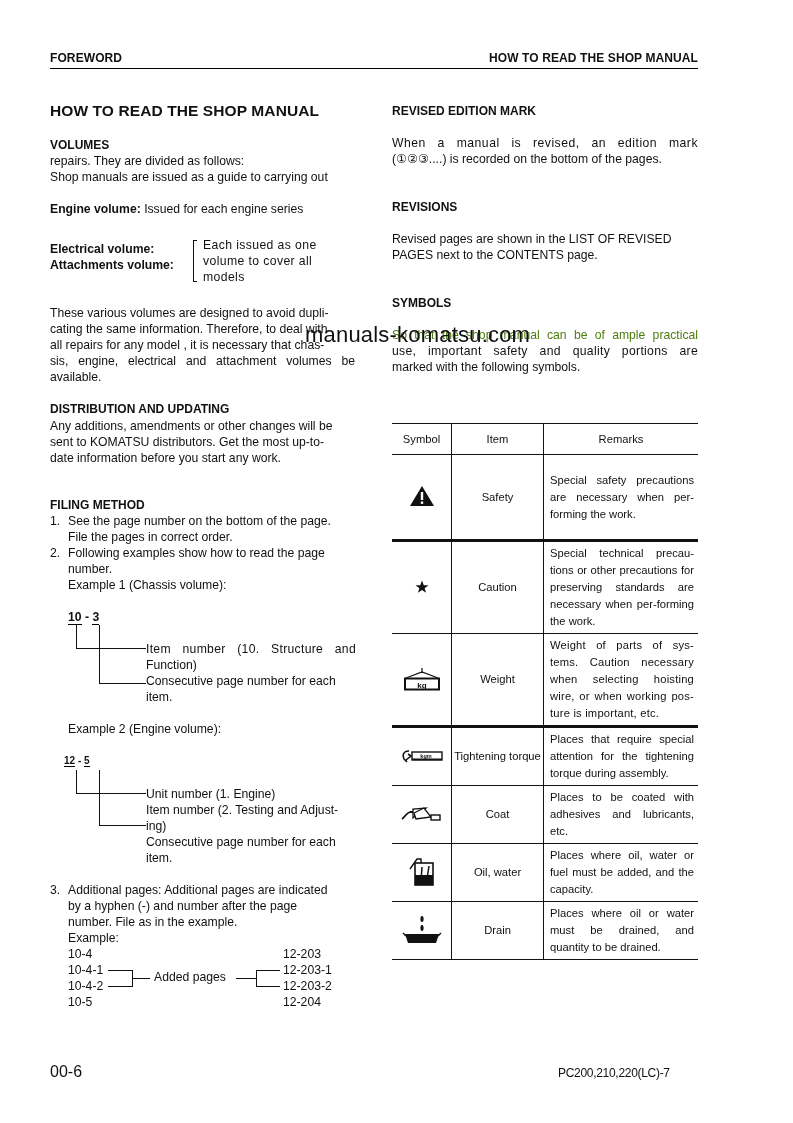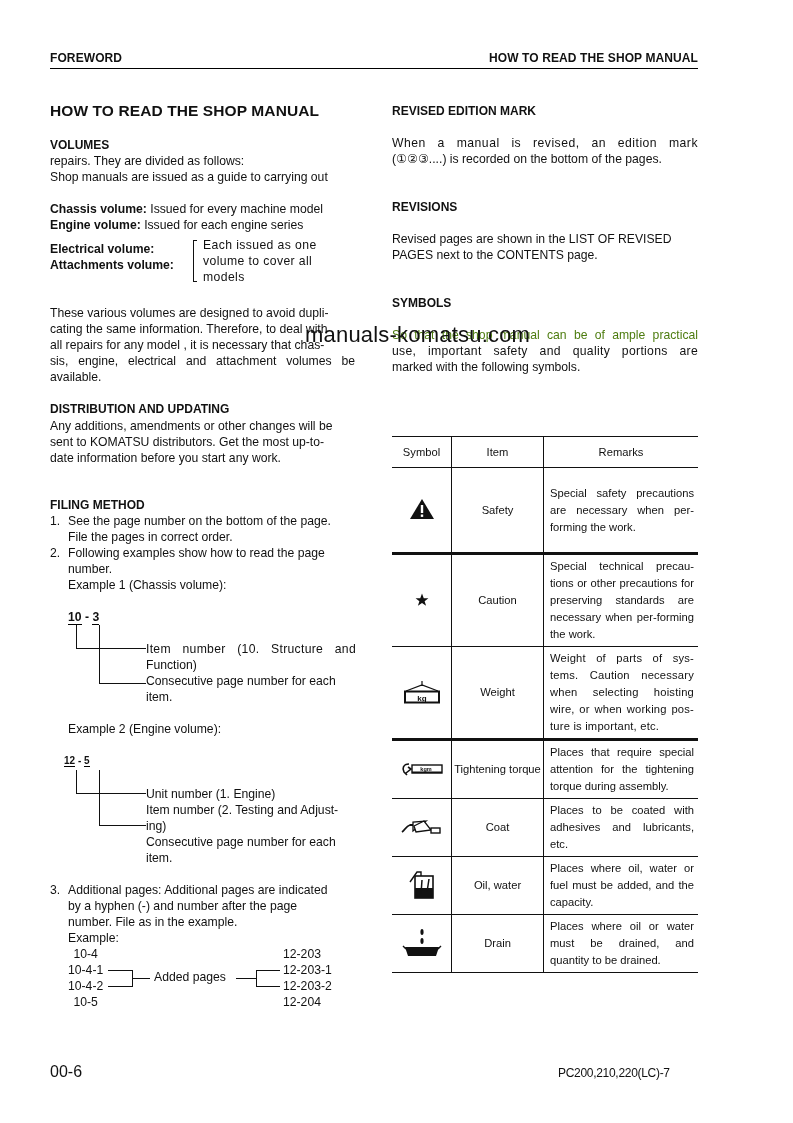--- a/index.html
+++ b/index.html
@@ -12,21 +12,21 @@
   .h2 { font-weight:bold; font-size:12px; }
   .p { line-height:16px; }
   .col-l { left:50px; width:305px; }
   .col-r { left:392px; width:306px; }
   .just { text-align:justify; text-align-last:left; }
   b { font-weight:bold; }
   .bracket { border-left:1px solid #111; border-top:1px solid #111; border-bottom:1px solid #111; width:3px; }
   .ul { border-bottom:1.5px solid #000; font-weight:bold; }
   .line-h { height:1px; background:#111; }
   .line-v { width:1px; background:#111; }
-  table.sym { position:absolute; left:392px; top:436px; width:306px; border-collapse:collapse; font-size:11.2px; }
+  table.sym { position:absolute; left:392px; top:423px; width:306px; border-collapse:collapse; font-size:11.2px; }
   table.sym td, table.sym th { border-left:1px solid #111; padding:0; vertical-align:middle; }
   table.sym tr > *:first-child { border-left:none; }
   table.sym th { font-weight:normal; height:30px; border-top:1.5px solid #111; border-bottom:1px solid #111; }
   table.sym td.sym-cell { width:59px; text-align:center; }
   table.sym td.item-cell { width:91px; text-align:center; line-height:15px; }
   table.sym td.rem-cell { padding:3px 4px 3px 6px; line-height:17px; text-align:justify; text-align-last:left; }
   table.sym tr.row td { border-bottom:1px solid #111; }
   table.sym tr.thick td { border-bottom:3px solid #111; }
   .watermark { left:305px; top:322px; font-size:22px; color:#111; letter-spacing:0.2px; }
   .footer-l { left:50px; top:1063px; font-size:16px; }
@@ -40,21 +40,20 @@
 <div class="abs hdr-rule"></div>
 
 <div class="abs title">HOW TO READ THE SHOP MANUAL</div>
 
 <div class="abs col-l h2" style="top:138px;">VOLUMES</div>
 <div class="abs col-l p" style="top:153px;">
   <div>repairs.  They are divided as follows:</div>
   <div>Shop manuals are issued as a guide to carrying out</div>
 </div>
 <div class="abs col-l p" style="top:201px;">
-  <div><b>Chassis volume:</b><span> Issued for every machine model</span></div>
   <div><b>Engine volume:</b><span> Issued for each engine series</span></div>
 </div>
 <div class="abs p" style="left:50px; top:241px; font-weight:bold;">Electrical volume:</div>
 <div class="abs p" style="left:50px; top:257px; font-weight:bold;">Attachments volume:</div>
 <div class="abs bracket" style="left:193px; top:240px; height:40px;"></div>
 <div class="abs p" style="left:203px; top:237px; width:140px; letter-spacing:0.4px;">
   <div>Each issued as one</div>
   <div>volume to cover all</div>
   <div>models</div>
 </div>
@@ -116,21 +115,21 @@
   <div>item.</div>
 </div>
 
 <div class="abs p" style="left:50px; top:882px;">3.</div>
 <div class="abs p" style="left:68px; top:882px; width:290px;">
   <div>Additional pages:  Additional pages are indicated</div>
   <div>by a hyphen (-) and number after the page</div>
   <div>number.  File as in the example.</div>
   <div>Example:</div>
 </div>
-<div class="abs p" style="left:68px; top:946px;text-align:center;">
+<div class="abs p" style="left:68px; top:946px;">
   <div>10-4</div>
   <div>10-4-1</div>
   <div>10-4-2</div>
   <div>10-5</div>
 </div>
 <div class="abs line-h" style="left:108px; top:970px; width:24px;"></div>
 <div class="abs line-h" style="left:108px; top:986px; width:24px;"></div>
 <div class="abs line-v" style="left:132px; top:970px; height:17px;"></div>
 <div class="abs line-h" style="left:132px; top:978px; width:18px;"></div>
 <div class="abs p" style="left:154px; top:969px;">Added pages</div>

